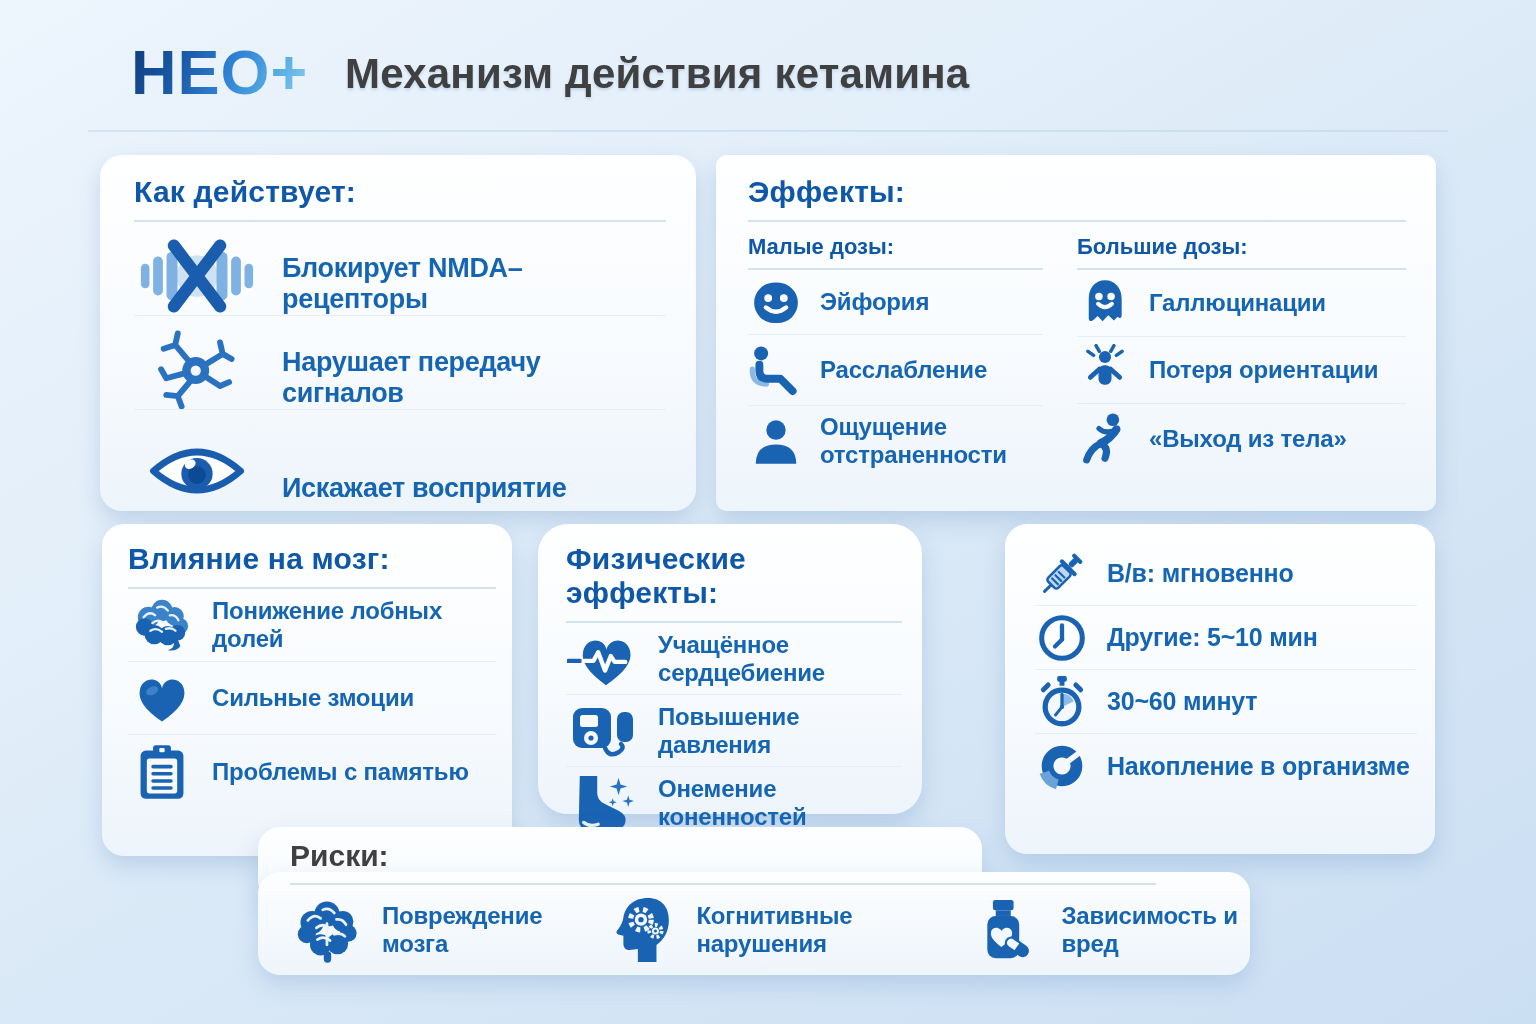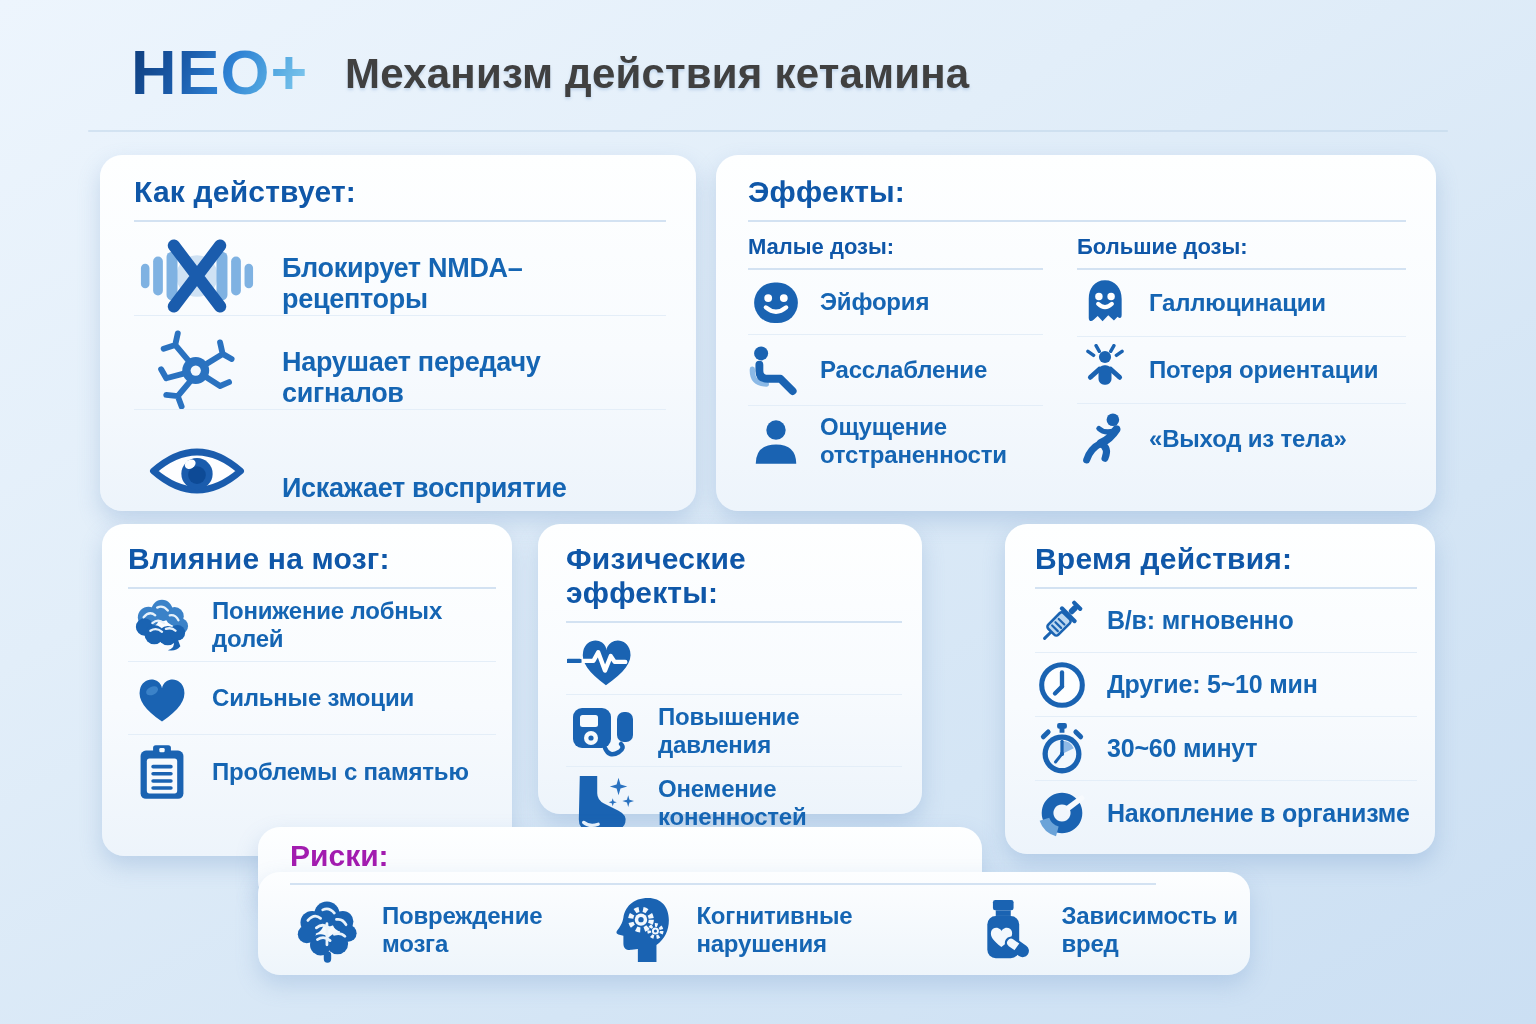--- a/index.html
+++ b/index.html
@@ -36,54 +36,54 @@
   .lbl{font-weight:bold;color:#1565b3;letter-spacing:-.2px;line-height:1.15;}
   .icbox{display:flex;align-items:center;justify-content:center;flex:none;}
 
   
   .mech{left:100px;top:155px;width:596px;height:356px;padding:20px 30px 8px 34px;}
   .mech .row{height:94px;gap:22px;align-items:flex-end;}
   .mech .icbox{width:126px;}
   .mech .lbl{font-size:27px;letter-spacing:-.3px;}
 
   
-  .eff{left:716px;top:155px;width:720px;height:356px;padding:20px 30px 10px 32px;}
+  .eff{left:716px;top:155px;width:720px;height:356px;padding:20px 30px 10px 32px;border-radius:11px;}
   .cols{display:flex;margin-top:12px;}
   .col{width:50%;box-sizing:border-box;}
   .col:first-child{padding-right:34px;}
   .col-title{font-size:22px;font-weight:bold;color:#0f57a8;padding-bottom:8px;border-bottom:2px solid #d3e2f2;}
   .eff .row{gap:16px;padding:7px 0;min-height:60px;}
   .eff .icbox{width:56px;}
   .eff .lbl{font-size:24px;}
 
   
   .brn{left:102px;top:524px;width:410px;height:332px;padding:18px 16px 8px 26px;}
   .brn .row{height:73px;gap:16px;}
   .brn .icbox{width:68px;}
   .brn .lbl{font-size:24px;}
 
   
-  .phy{left:538px;top:524px;width:384px;height:290px;padding:18px 20px 16px 28px;}
+  .phy{left:538px;top:524px;width:384px;height:290px;padding:18px 20px 16px 28px;border-radius:30px;}
   .phy .row{height:72px;gap:16px;}
   .phy .icbox{width:76px;}
   .phy .lbl{font-size:24px;}
 
   
   .tim{left:1005px;top:524px;width:430px;height:330px;padding:18px 18px 8px 30px;}
   .tim .row{height:64px;gap:18px;}
   .tim .icbox{width:54px;}
   .tim .lbl{font-size:25px;}
 
   
   .risks-bg-a{position:absolute;left:258px;top:827px;width:724px;height:76px;border-radius:22px;
     background:linear-gradient(180deg,#feffff,#f5f9fd);box-shadow:0 10px 22px rgba(110,150,200,.28);}
   .risks-bg-b{position:absolute;left:258px;top:872px;width:992px;height:103px;border-radius:22px;
     background:linear-gradient(180deg,#fdfeff,#eef5fb);box-shadow:0 10px 22px rgba(110,150,200,.28);}
   .risks-content{position:absolute;left:258px;top:827px;width:992px;height:148px;padding:12px 0 0 32px;box-sizing:border-box;}
-  .risks-title{font-size:30px;font-weight:bold;color:#a21caf;width:866px;padding-bottom:10px;border-bottom:2px solid #d3e2f2;}
+  .risks-title{font-size:30px;font-weight:bold;color:#404040;width:866px;padding-bottom:10px;border-bottom:2px solid #d3e2f2;}
   .risks-row{display:flex;align-items:center;gap:40px;margin-top:10px;}
   .risk-item{display:flex;align-items:center;gap:16px;}
   .risk-item .icbox{width:76px;}
   .risk-item .lbl{font-size:24px;}
 </style>
 </head>
 <body>
 
 <div class="logo">НЕО+</div>
 <div class="page-title">Механизм действия кетамина</div>
@@ -272,20 +272,21 @@
 <div class="card phy">
   <div class="card-title">Физические эффекты:</div>
   <div class="row">
     <span class="icbox">
       <svg width="74" height="60" viewBox="0 0 76 62">
         <path d="M40 58 C22 45 14 34 16.5 23 C18.5 13 29 9 36 14 C39 16 40.5 19.5 40.5 22 C40.5 19.5 42.5 16 45.5 14 C52.5 9 63 13 65 23 C67.5 34 59 45 40 58 Z" fill="#1a63b2"></path>
         <path d="M1 33 L13 33" stroke="#1a63b2" stroke-width="4.5" stroke-linecap="round" fill="none"></path>
         <path d="M17 33 L27 33 L32 24 L39 43 L45 28 L49 34 L60 34" stroke="#fff" stroke-width="4.5" stroke-linecap="round" stroke-linejoin="round" fill="none"></path>
       </svg>
     </span>
+    <span class="lbl">Учащённое сердцебиение</span>
   </div>
   <div class="row">
     <span class="icbox">
       <svg width="66" height="62" viewBox="0 0 66 62">
         <rect x="2" y="8" width="38" height="40" rx="9" fill="#1a63b2"></rect>
         <rect x="9" y="15" width="18" height="12" rx="2.5" fill="#f6fafd"></rect>
         <circle cx="20" cy="38" r="7" fill="#f6fafd"></circle>
           <circle cx="20" cy="38" r="2.6" fill="#1a63b2"></circle>
         <rect x="46" y="12" width="16" height="30" rx="7" fill="#1a63b2"></rect>
         <path d="M34 48 Q38 58 48 52 Q54 48 50 44" stroke="#1a63b2" stroke-width="4.5" fill="none" stroke-linecap="round"></path>
@@ -303,21 +304,20 @@
           <path d="M58 24 L59.3 28.6 L64 30 L59.3 31.4 L58 36 L56.7 31.4 L52 30 L56.7 28.6 Z"></path>
           <path d="M42 27 L43 30.2 L46.2 31.2 L43 32.2 L42 35.4 L41 32.2 L37.8 31.2 L41 30.2 Z"></path>
         </g>
       </svg>
     </span>
     <span class="lbl">Онемение коненностей</span>
   </div>
 </div>
 
 <div class="card tim">
-  <div class="card-title">Время действия:</div>
   <div class="row">
     <span class="icbox">
       <svg width="54" height="54" viewBox="0 0 64 64">
         <g transform="rotate(-45 32 32)">
           <rect x="1" y="30.2" width="14" height="3.6" rx="1.8" fill="#1a63b2"></rect>
           <rect x="14" y="23.5" width="26" height="17" rx="3.5" fill="#bdd8f0" stroke="#1a63b2" stroke-width="3"></rect>
           <path d="M20 27.5 V37 M25.5 27.5 V37 M31 27.5 V37" stroke="#1a63b2" stroke-width="2.6" stroke-linecap="round"></path>
           <rect x="40" y="19" width="5" height="26" rx="2.2" fill="#1a63b2"></rect>
           <rect x="45" y="28.5" width="12" height="7" rx="3" fill="#1a63b2"></rect>
           <rect x="55" y="24.5" width="5" height="15" rx="2.2" fill="#1a63b2"></rect>

